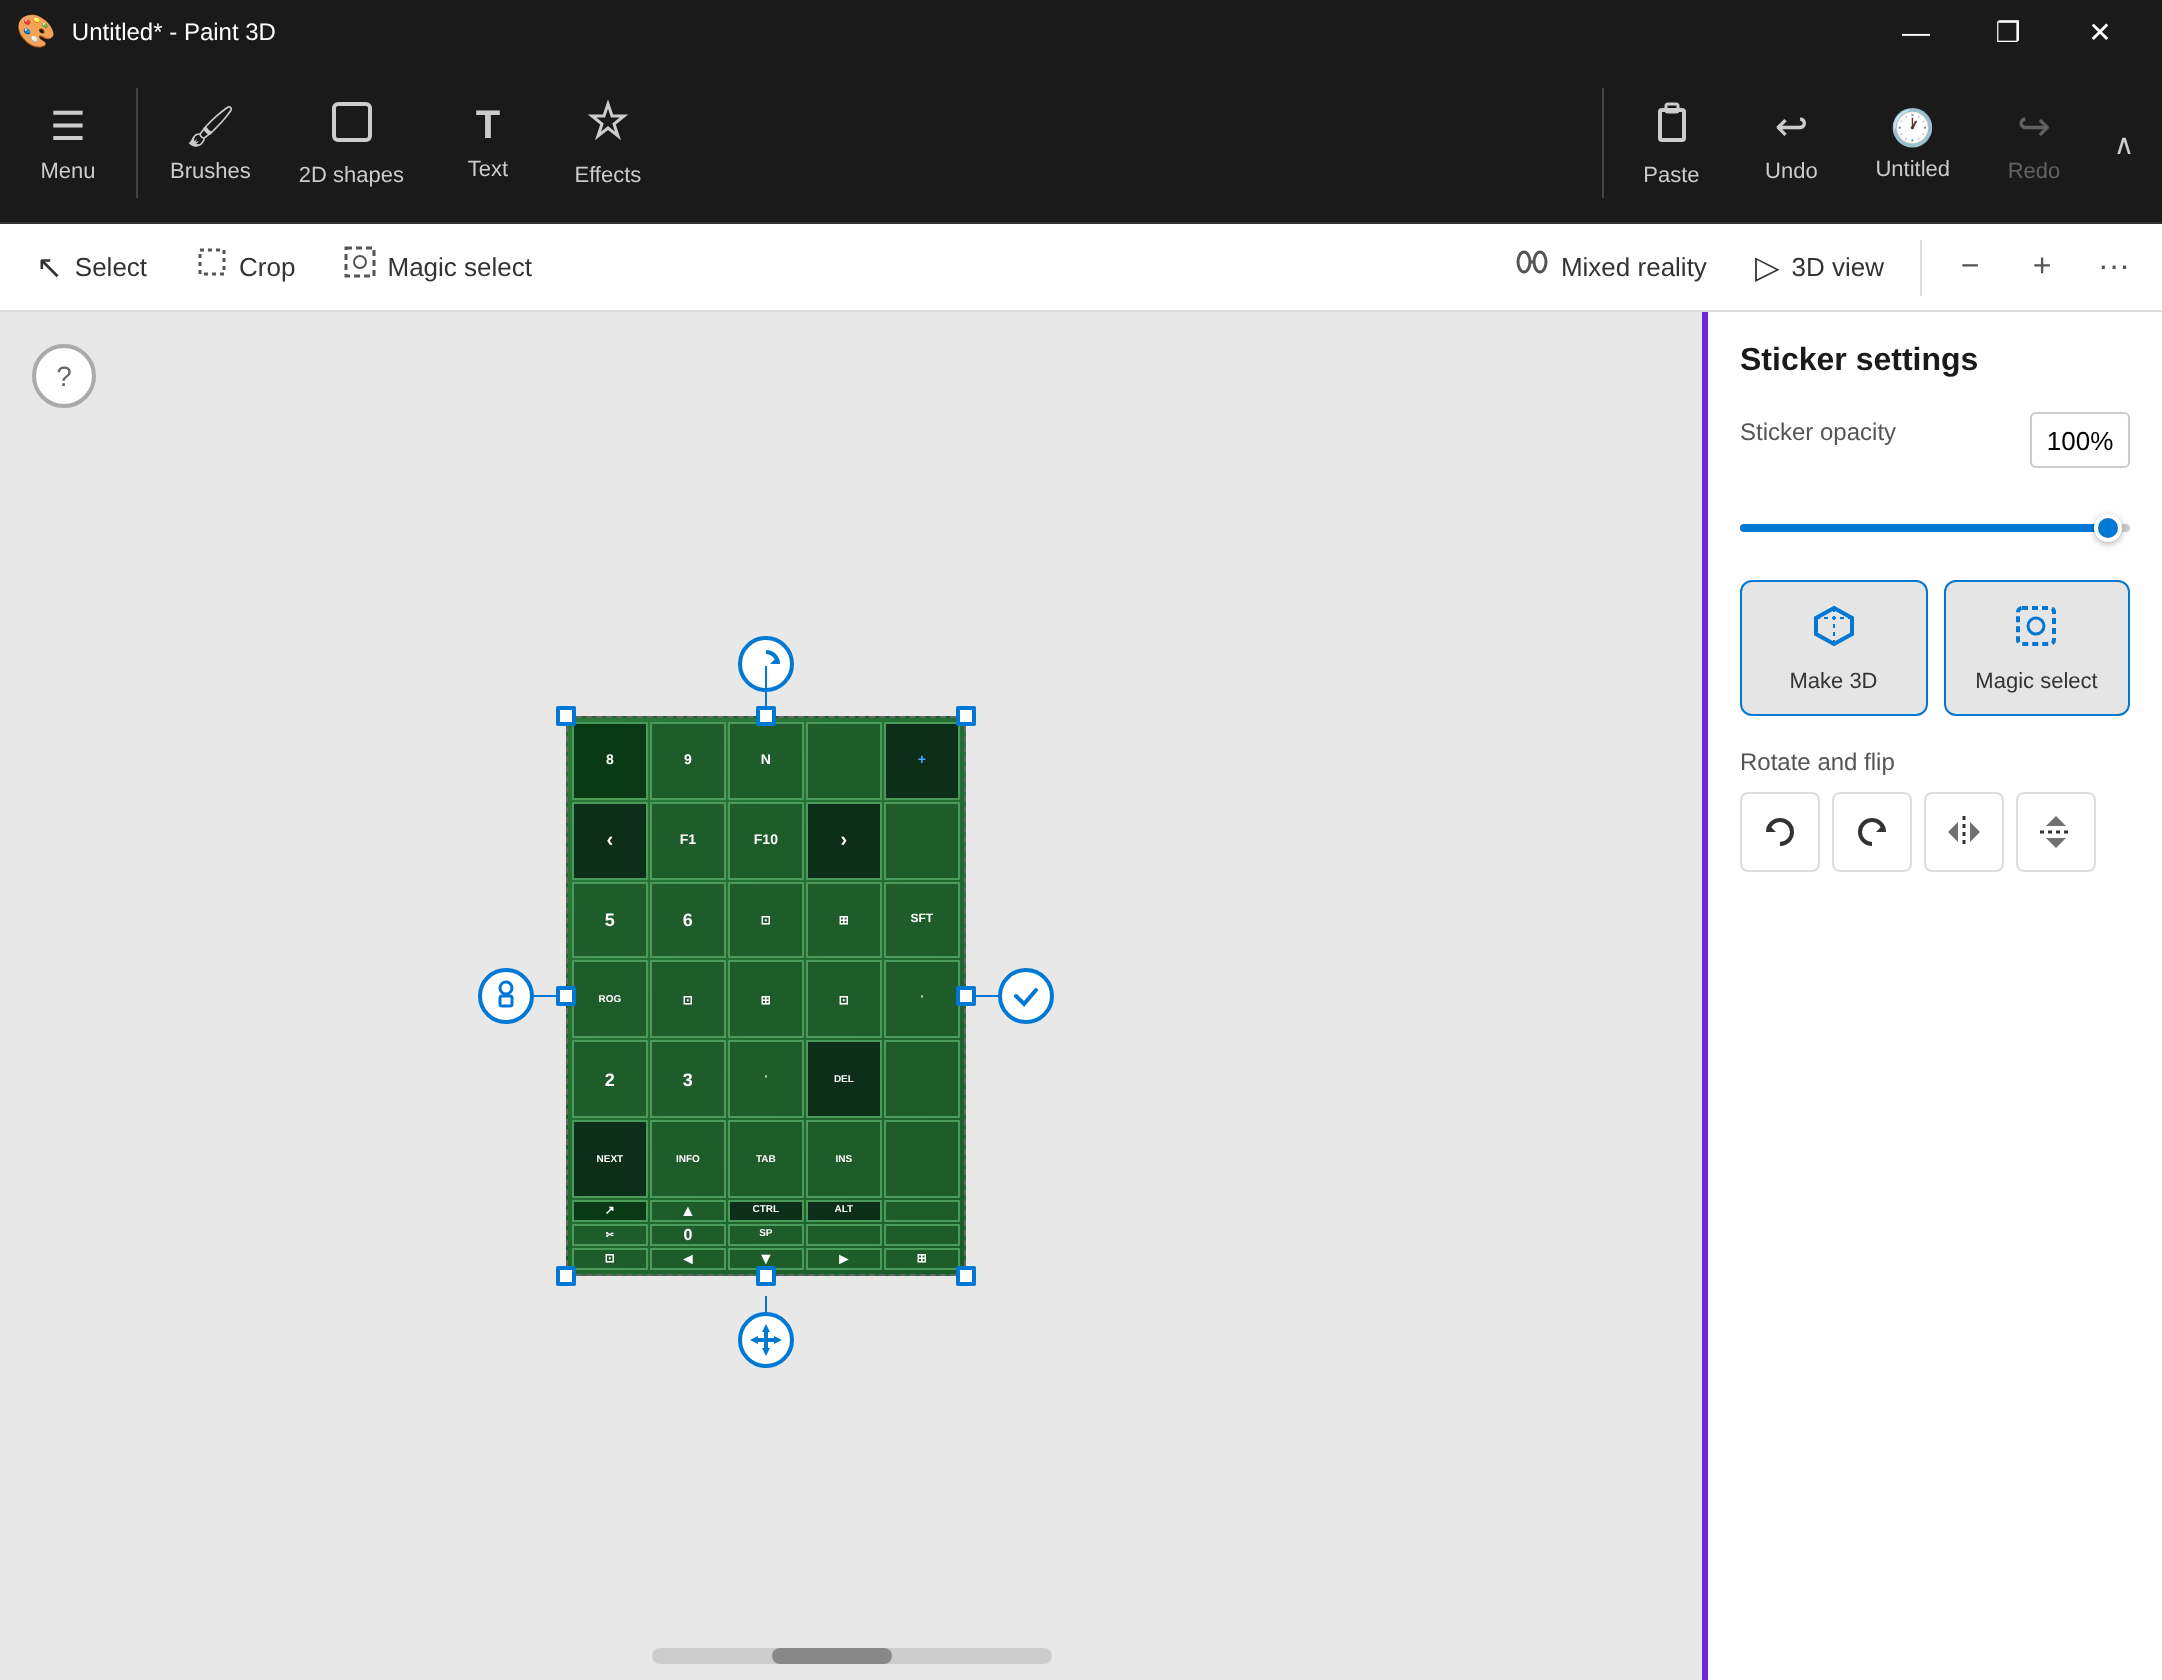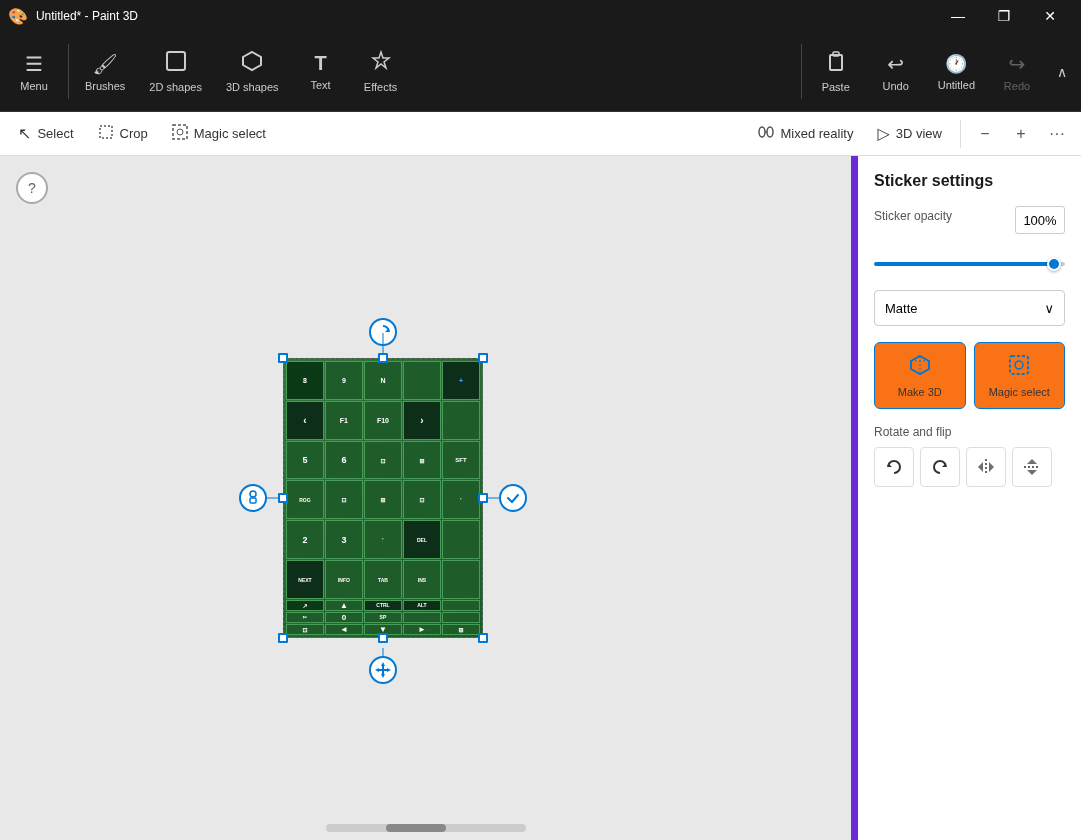--- a/index.html
+++ b/index.html
@@ -245,21 +245,21 @@
       height: 8px;
       background: #888;
       border-radius: 4px;
       margin-left: 60px;
     }
 
     
     .right-panel {
       width: 230px;
       background: white;
-      border-left: 7px solid #6d28d9;
+      border-left: 3px solid #6d28d9;
       padding: 16px;
       overflow-y: auto;
     }
     .panel-title {
       font-size: 16px;
       font-weight: 600;
       color: #1a1a1a;
       margin-bottom: 16px;
     }
     .panel-section { margin-bottom: 16px; }
@@ -324,21 +324,21 @@
       justify-content: center;
       padding: 10px 6px;
       border: 1px solid #ddd;
       border-radius: 6px;
       font-size: 11px;
       color: #333;
       cursor: pointer;
       background: #fafafa;
       gap: 4px;
     }
-    .action-btn.active { border-color: #0078d4; background: #f97316; align-items: center; }
+    .action-btn.active { border-color: #0078d4; background: #e5e5e5; align-items: center; }
     .action-btn-icon { font-size: 20px; color: #0078d4; }
 
     .rotate-flip-label {
       font-size: 12px;
       color: #555;
       margin-bottom: 8px;
     }
     .rotate-btns {
       display: flex; gap: 6px;
     }
@@ -380,28 +380,20 @@
     <span class="toolbar-icon">🖌</span>
     <span>Brushes</span>
   </div>
   <div class="toolbar-item">
     <span class="toolbar-icon">
       <svg width="22" height="22" viewBox="0 0 22 22">
           <rect x="2" y="2" width="18" height="18" rx="2" fill="none" stroke="#ccc" stroke-width="2"></rect>
         </svg>
     </span>
     <span>2D shapes</span>
-  </div>
-  <div class="toolbar-item">
-    <span class="toolbar-icon">
-      <svg width="22" height="22" viewBox="0 0 22 22">
-          <polygon points="11,2 20,7 20,15 11,20 2,15 2,7" fill="none" stroke="#ccc" stroke-width="2"></polygon>
-        </svg>
-    </span>
-    <span>3D shapes</span>
   </div>
   <div class="toolbar-item">
     <span class="toolbar-icon" style="font-weight:bold;font-size:20px;color:#ccc;">T</span>
     <span>Text</span>
   </div>
   <div class="toolbar-item">
     <span class="toolbar-icon">
       <svg width="22" height="22" viewBox="0 0 22 22">
           <path d="M11 2 L13 8 L19 8 L14 12 L16 18 L11 14 L6 18 L8 12 L3 8 L9 8Z" fill="none" stroke="#ccc" stroke-width="1.5"></path>
         </svg>
@@ -612,26 +604,20 @@
       <div class="opacity-row">
         <span class="panel-label">Sticker opacity</span>
         <input class="opacity-input" type="text" value="100%" style="">
       </div>
       <div class="slider-container">
         <div class="slider-track"></div>
         <div class="slider-thumb"></div>
       </div>
     </div>
 
-    <div class="panel-section">
-      <div class="finish-select">
-        <span>Matte</span>
-        <span>∨</span>
-      </div>
-    </div>
 
     <div class="action-buttons">
       <div class="action-btn active">
         <span class="action-btn-icon">
           <svg width="24" height="24" viewBox="0 0 24 24">
               <polygon points="12,3 21,8 21,16 12,21 3,16 3,8" fill="none" stroke="#0078d4" stroke-width="2"></polygon>
               <line x1="12" y1="3" x2="12" y2="21" stroke="#0078d4" stroke-width="1" stroke-dasharray="2,2"></line>
               <line x1="3" y1="8" x2="21" y2="8" stroke="#0078d4" stroke-width="1" stroke-dasharray="2,2"></line>
             </svg>
         </span>

